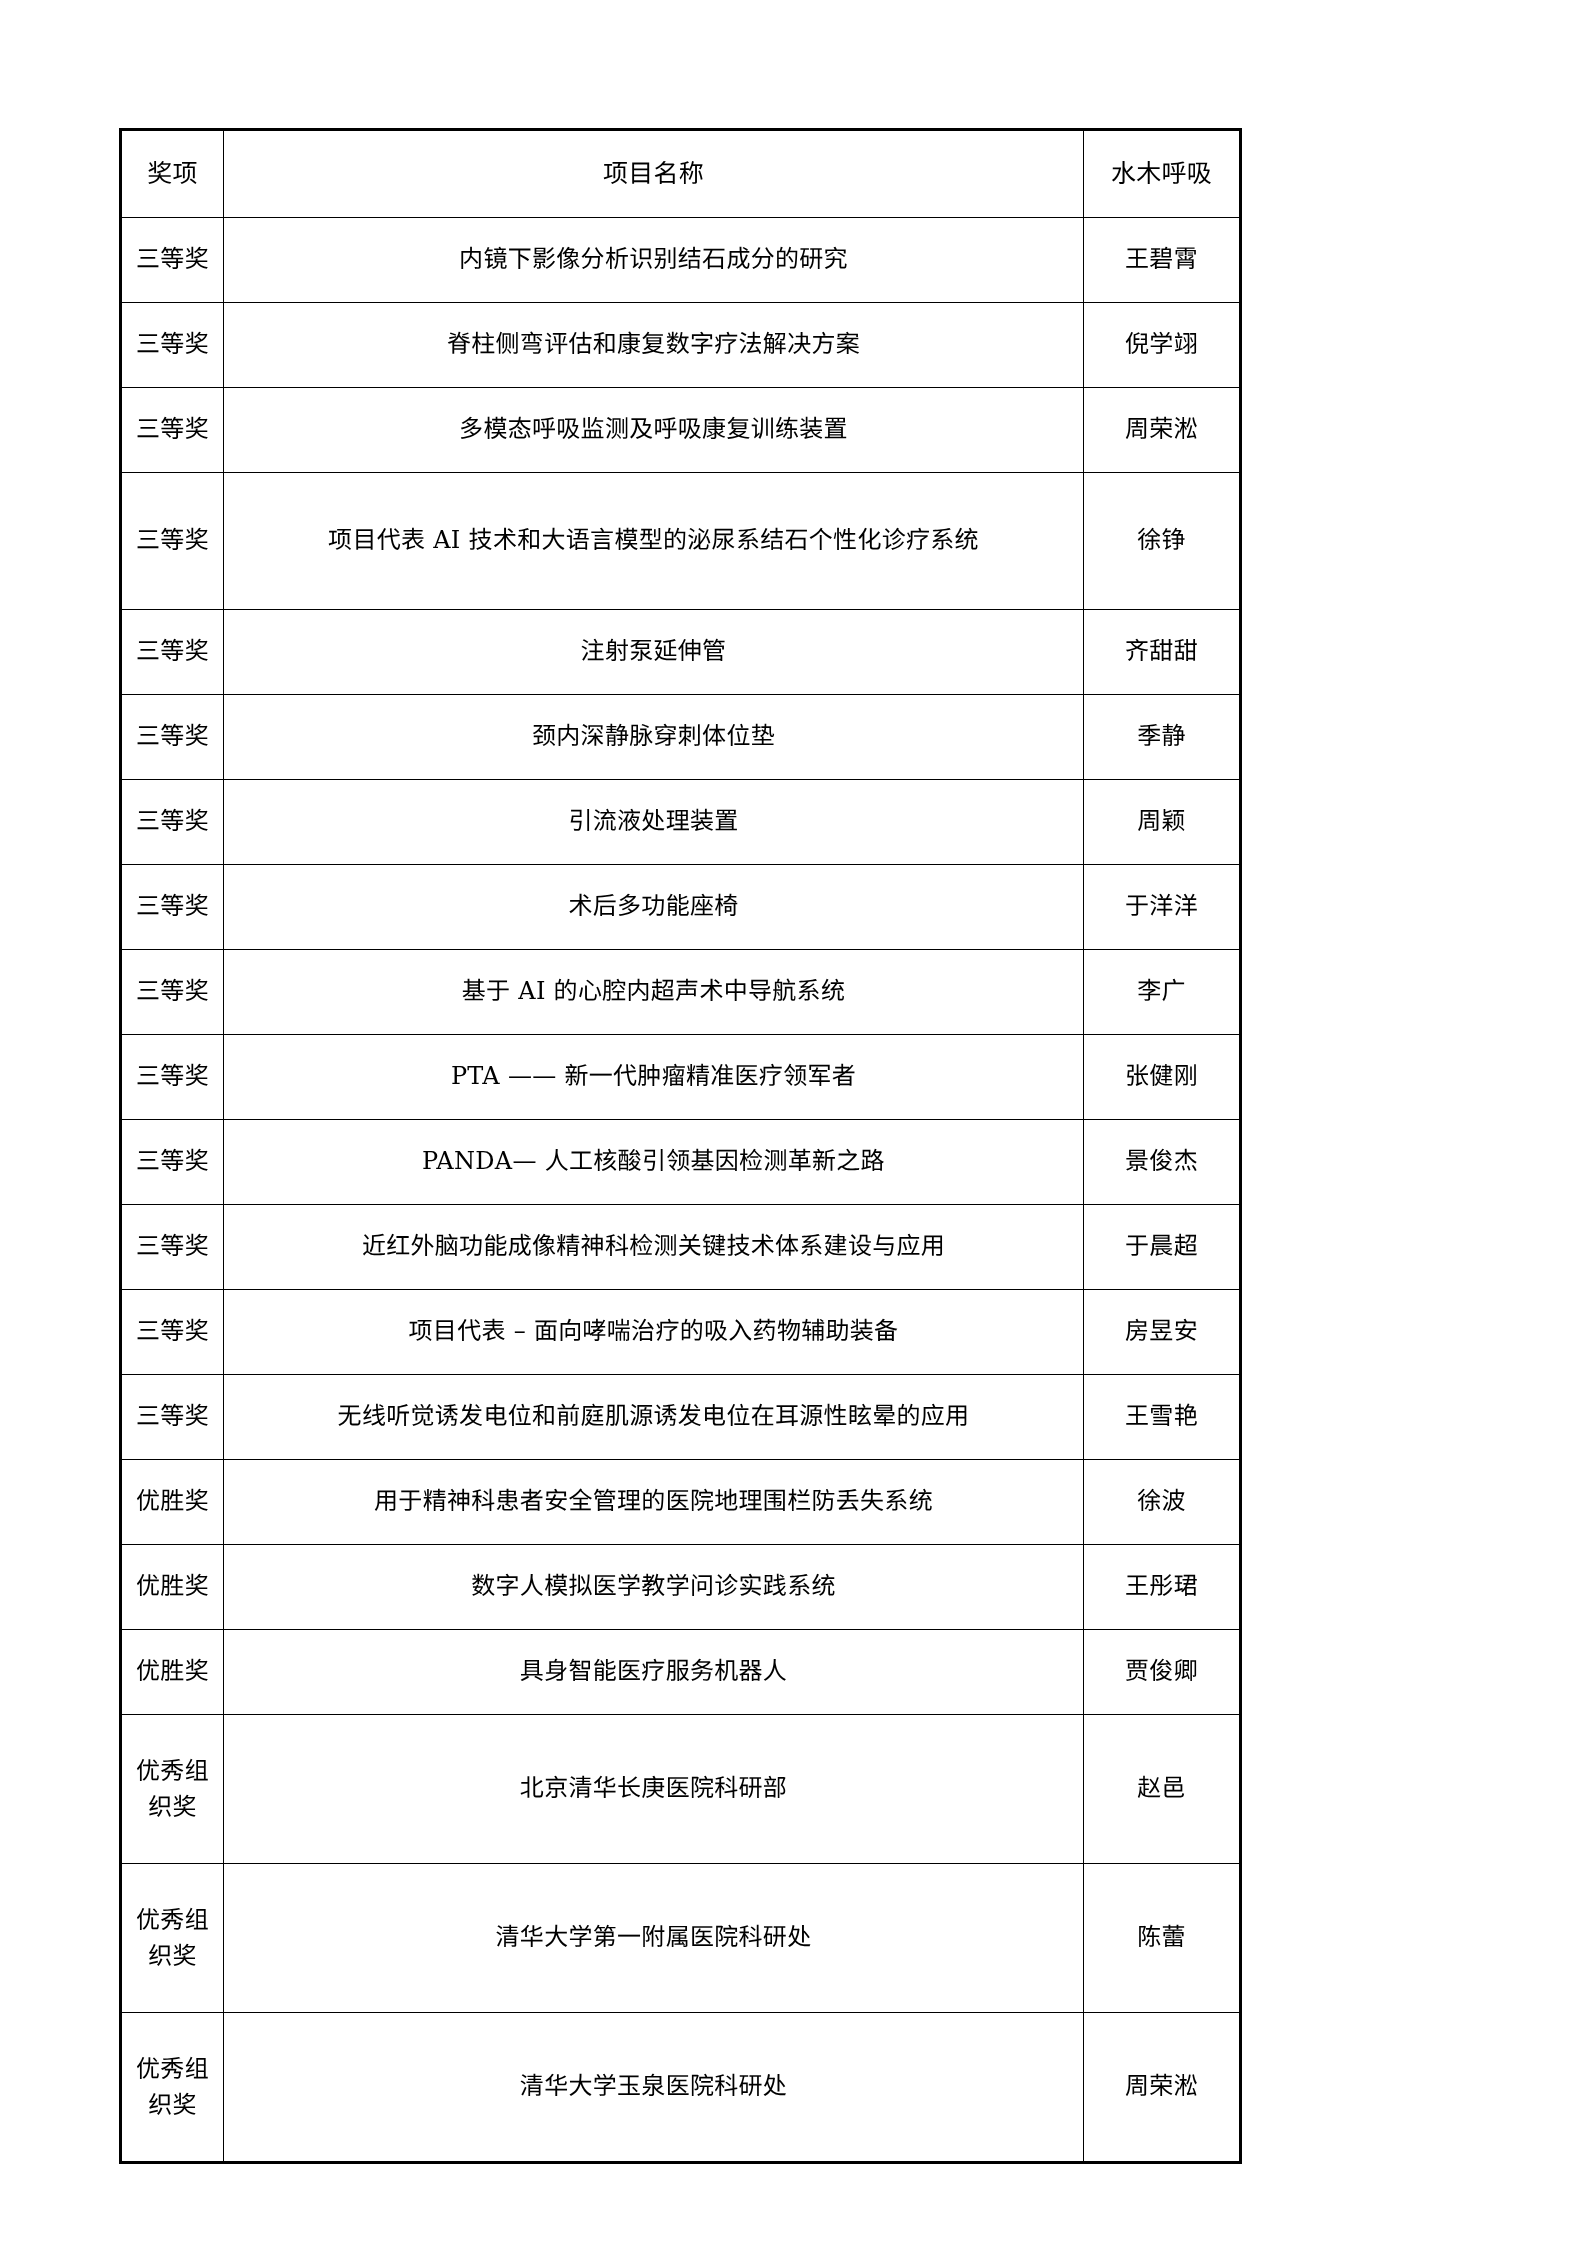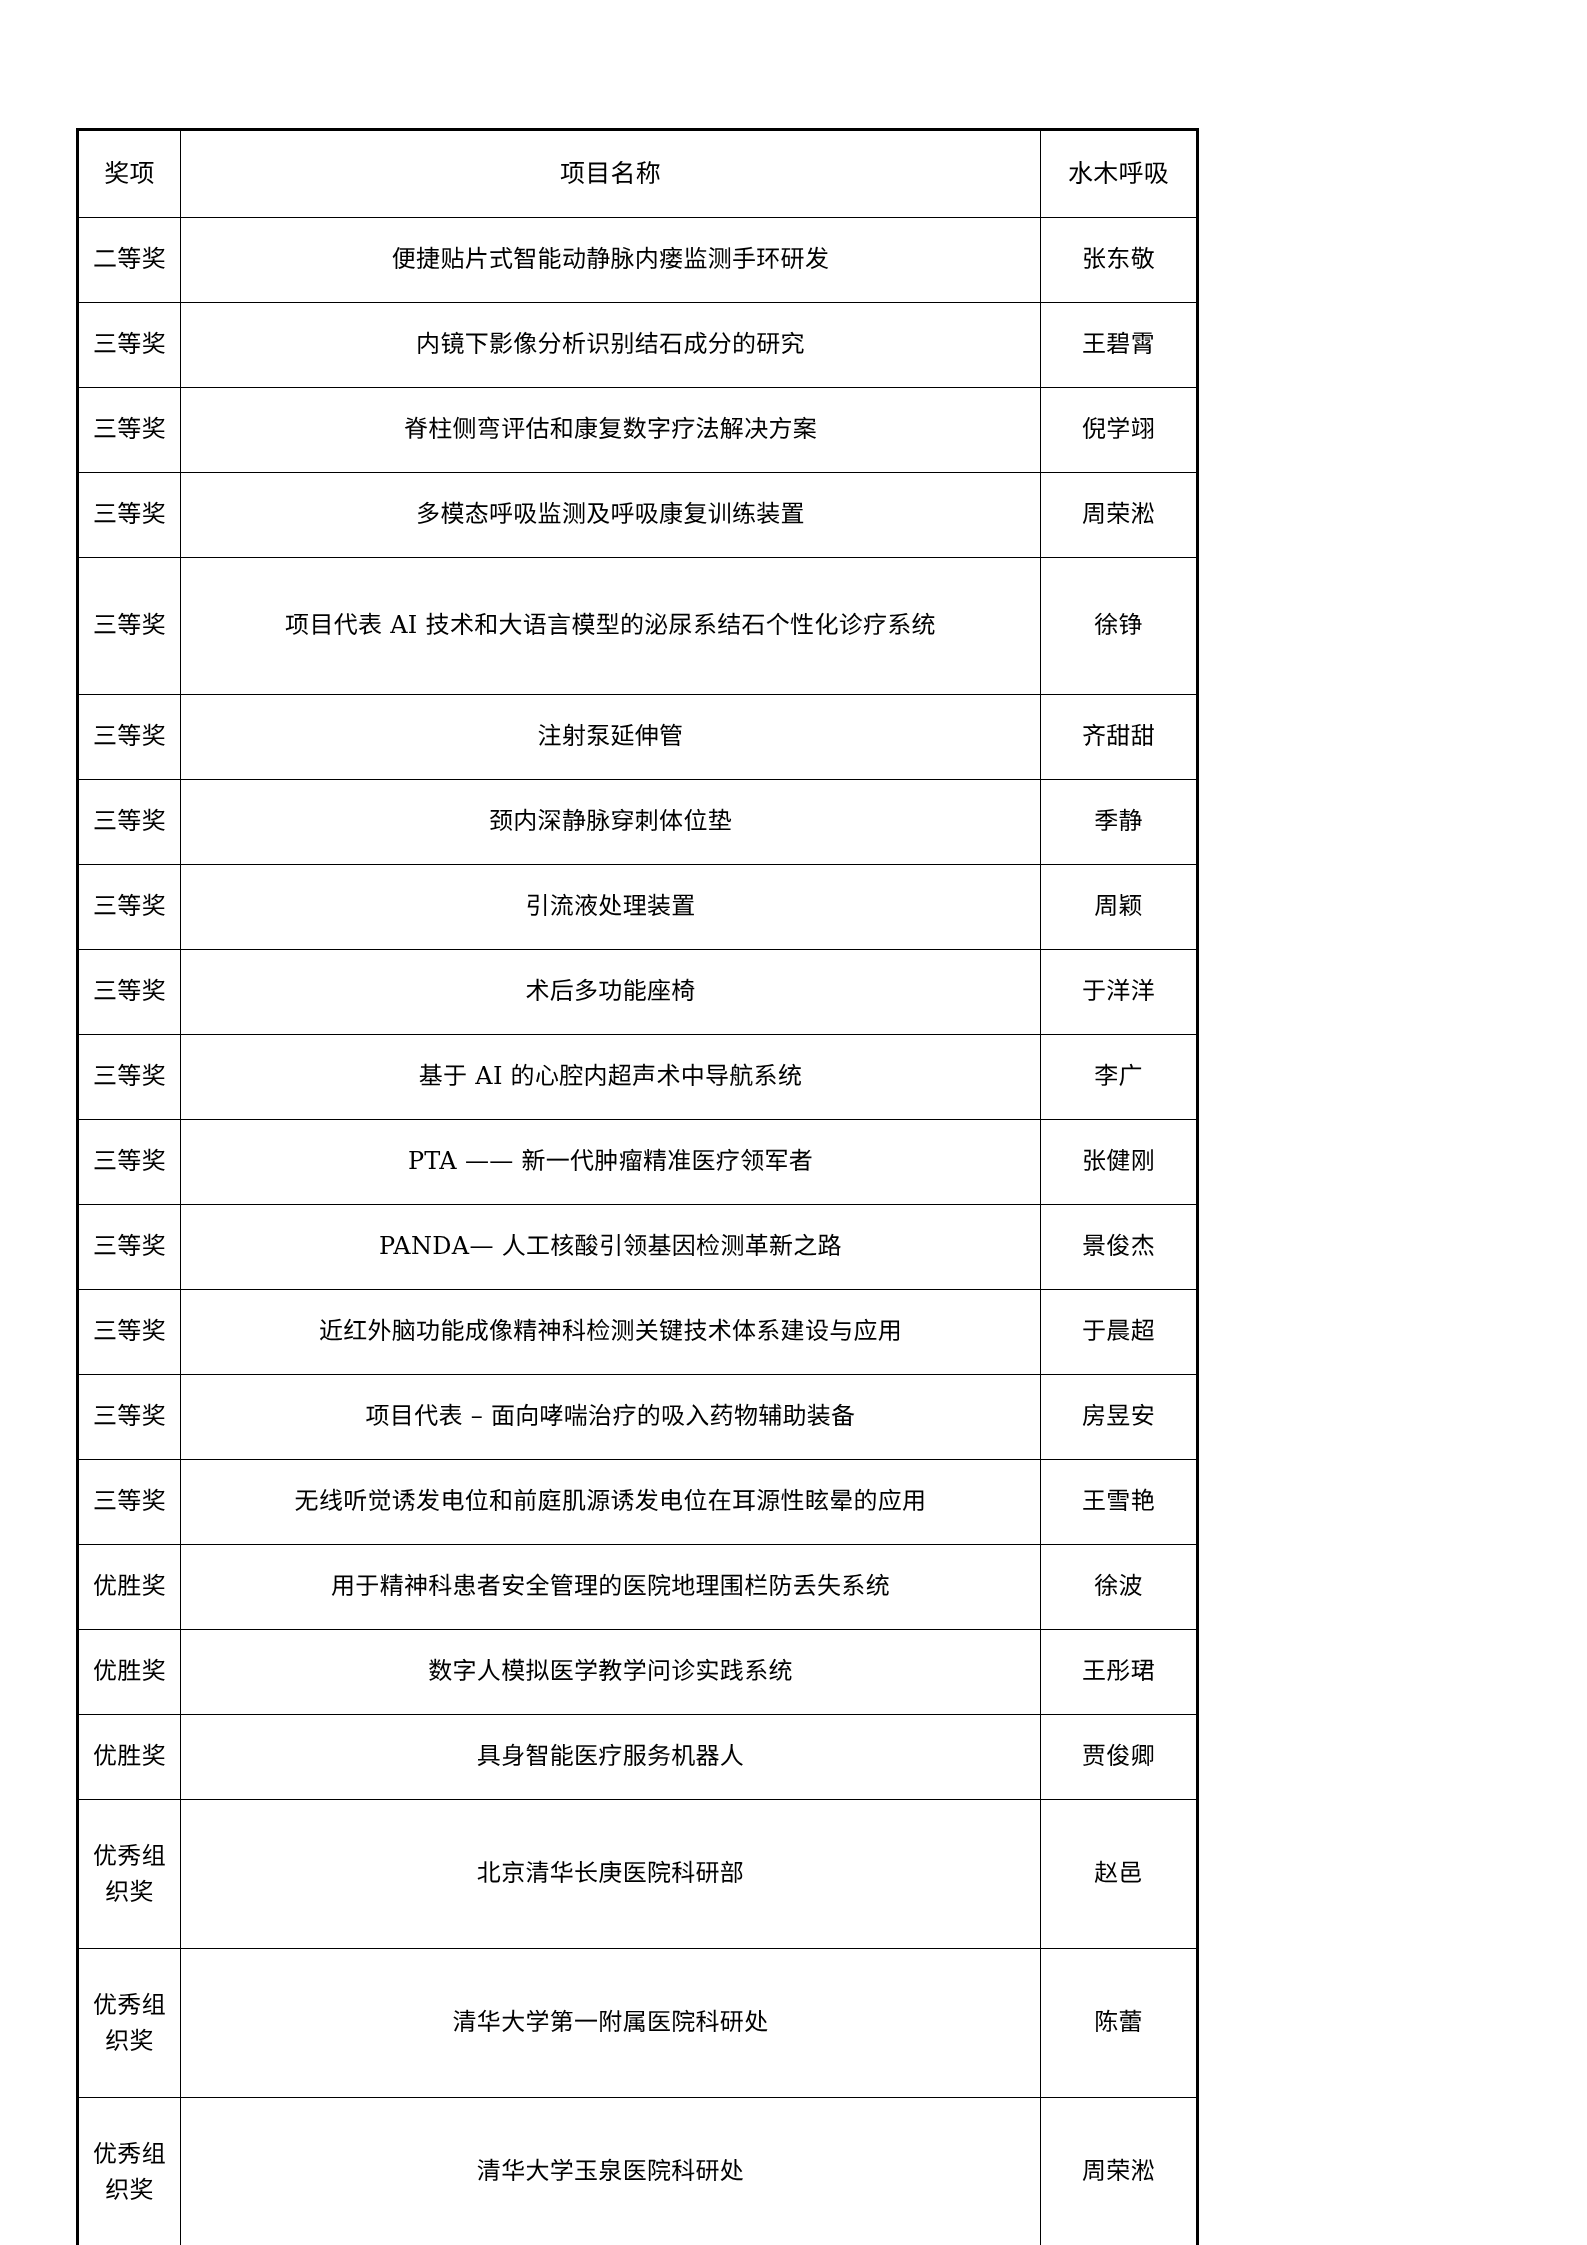--- a/index.html
+++ b/index.html
@@ -13,21 +13,21 @@
     height: 2245px;
     font-family: "DejaVu Serif", "Liberation Serif", serif;
     color: #000000;
     -webkit-font-smoothing: antialiased;
   }
   .page {
     position: relative;
     width: 1587px;
     height: 2245px;
     box-sizing: border-box;
-    padding: 128px 150px 0 76px;
+    padding: 128px 150px 0 119px;
   }
   table.award-table {
     border-collapse: collapse;
     width: 1120px;
     table-layout: fixed;
     border: 3px solid #000;
   }
   table.award-table td {
     border: 1.6px solid #000;
     text-align: center;
@@ -93,25 +93,20 @@
       <col class="c-award">
       <col class="c-title">
       <col class="c-rep">
     </colgroup>
     <tbody id="table-body">
       <tr class="header-row">
         <td class="award-cell">奖项</td>
         <td class="title-cell">项目名称</td>
         <td class="rep-cell">水木呼吸</td>
       </tr>
-    <tr class="row-normal">
-          <td class="award-cell">二等奖</td>
-          <td class="title-cell">便捷贴片式智能动静脉内瘘监测手环研发</td>
-          <td class="rep-cell">张东敬</td>
-        </tr>
         <tr class="row-normal">
           <td class="award-cell">三等奖</td>
           <td class="title-cell">内镜下影像分析识别结石成分的研究</td>
           <td class="rep-cell">王碧霄</td>
         </tr>
         <tr class="row-normal">
           <td class="award-cell">三等奖</td>
           <td class="title-cell">脊柱侧弯评估和康复数字疗法解决方案</td>
           <td class="rep-cell">倪学翊</td>
         </tr>

